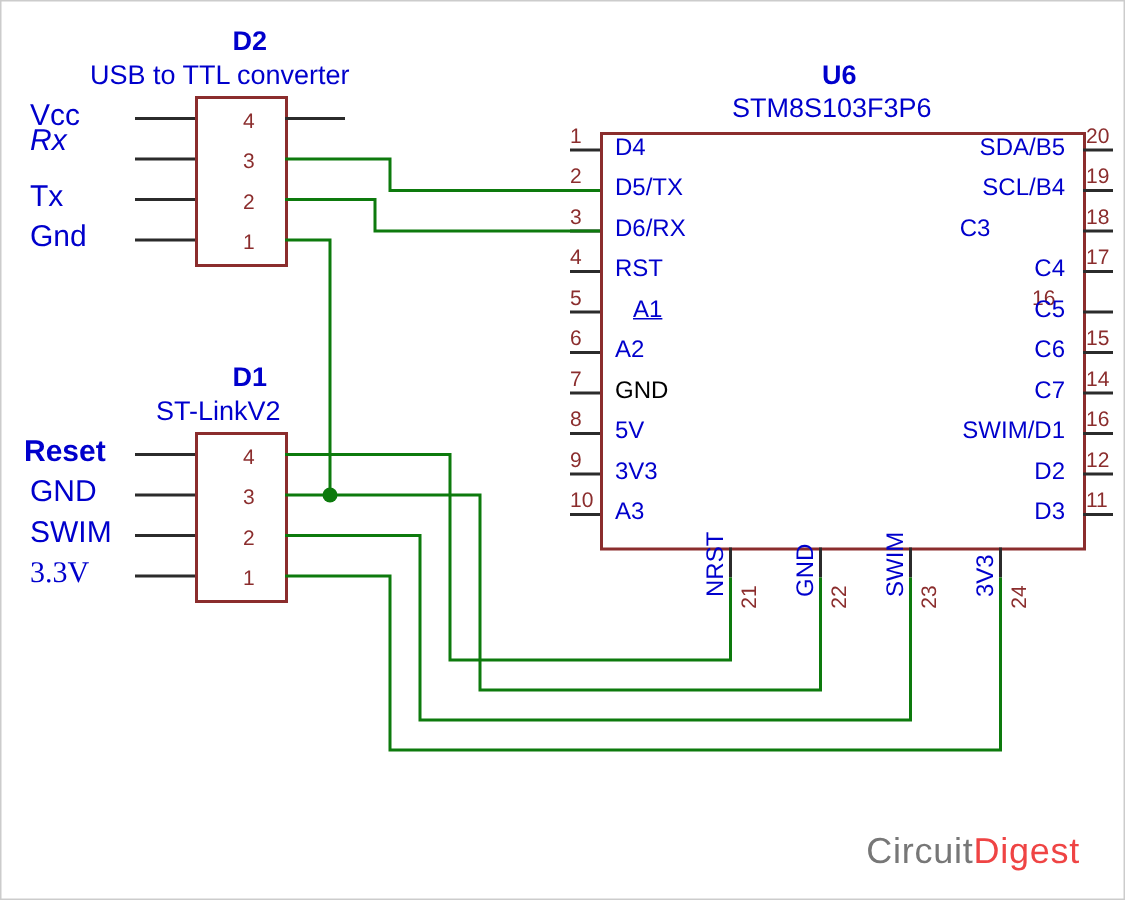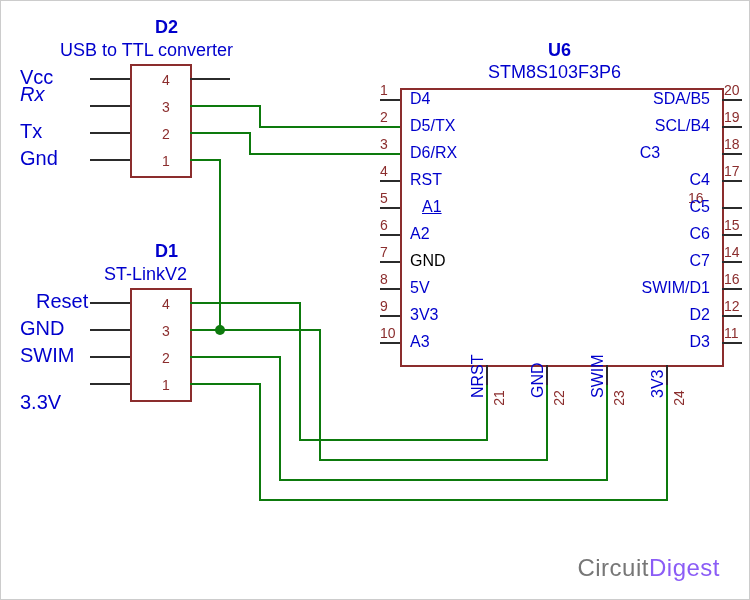--- a/index.html
+++ b/index.html
@@ -66,21 +66,21 @@
   .wire-dark  { stroke: #2b2b2b; stroke-width: 2; fill: none; }
   .junction   { fill: #0d7a0d; }
   .logo {
     position: absolute;
     right: 30px; bottom: 18px;
     font-size: 24px;
     color: #777;
     font-weight: 300;
     letter-spacing: 0.5px;
   }
-  .logo b { color: #8b5cf6; font-weight: 400; }
+  .logo b { color: #ef4444; font-weight: 400; }
 </style>
 </head>
 <body>
 
 <div class="border"></div>
 
 <div class="refdes" style="position:absolute;left:155px;top:17px;">D2</div>
 <div class="value" style="position:absolute;left:60px;top:40px;">USB to TTL converter</div>
 <div class="d-body" style="left:130px;top:64px;width:58px;height:110px;">
   <div class="pin-num" style="left:30px;top:6px;">4</div>
@@ -94,24 +94,24 @@
 <div class="signal-label" style="left:20px;top:147px;">Gnd</div>
 
 <div class="refdes" style="position:absolute;left:155px;top:241px;">D1</div>
 <div class="value" style="position:absolute;left:104px;top:264px;">ST-LinkV2</div>
 <div class="d-body" style="left:130px;top:288px;width:58px;height:110px;">
   <div class="pin-num" style="left:30px;top:6px;">4</div>
   <div class="pin-num" style="left:30px;top:33px;">3</div>
   <div class="pin-num" style="left:30px;top:60px;">2</div>
   <div class="pin-num" style="left:30px;top:87px;">1</div>
 </div>
-<div class="signal-label" style="left:36px;top:290px;">Reset</div>
+<div class="signal-label" style="left:16px;top:290px;font-weight:bold;">Reset</div>
 <div class="signal-label" style="left:20px;top:317px;">GND</div>
 <div class="signal-label" style="left:20px;top:344px;">SWIM</div>
-<div class="signal-label" style="left:20px;top:391px;">3.3V</div>
+<div class="signal-label" style="left:20px;top:371px;font-family:Liberation Serif, serif;">3.3V</div>
 
 <div class="refdes" style="position:absolute;left:548px;top:40px;">U6</div>
 <div class="value" style="position:absolute;left:488px;top:62px;">STM8S103F3P6</div>
 <div class="u6-body"></div>
 
 <div id="u6-left">
     <div class="pin-num" style="left: 380px; top: 82px;">1</div>
     <div class="pin-text" style="left: 410px; top: 90px;">D4</div>
     <div class="pin-num" style="left: 380px; top: 109px;">2</div>
     <div class="pin-text" style="left: 410px; top: 117px;">D5/TX</div>

